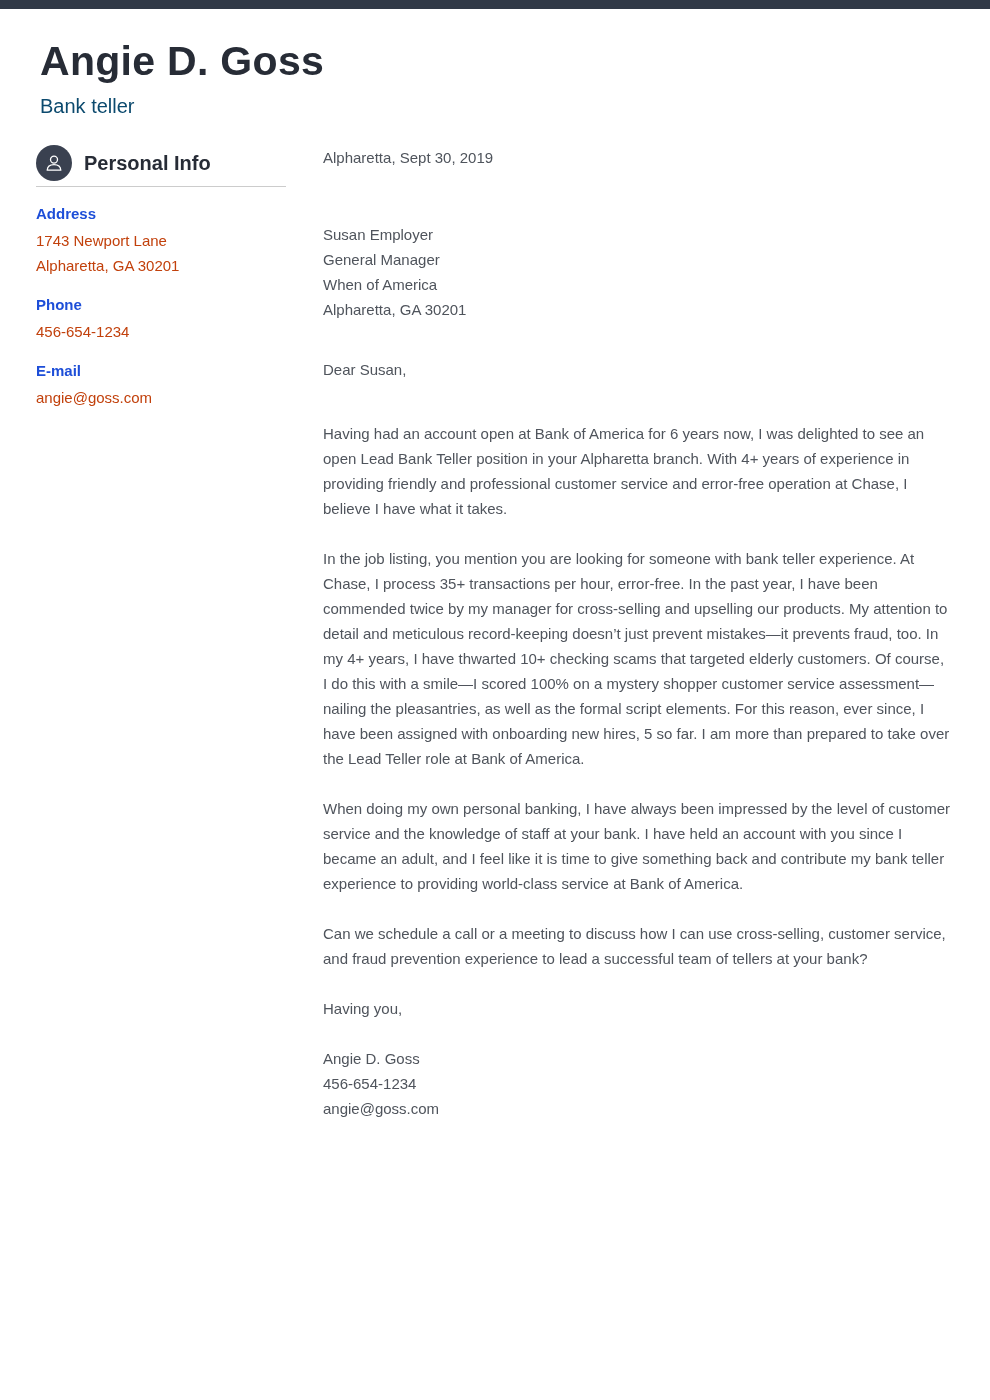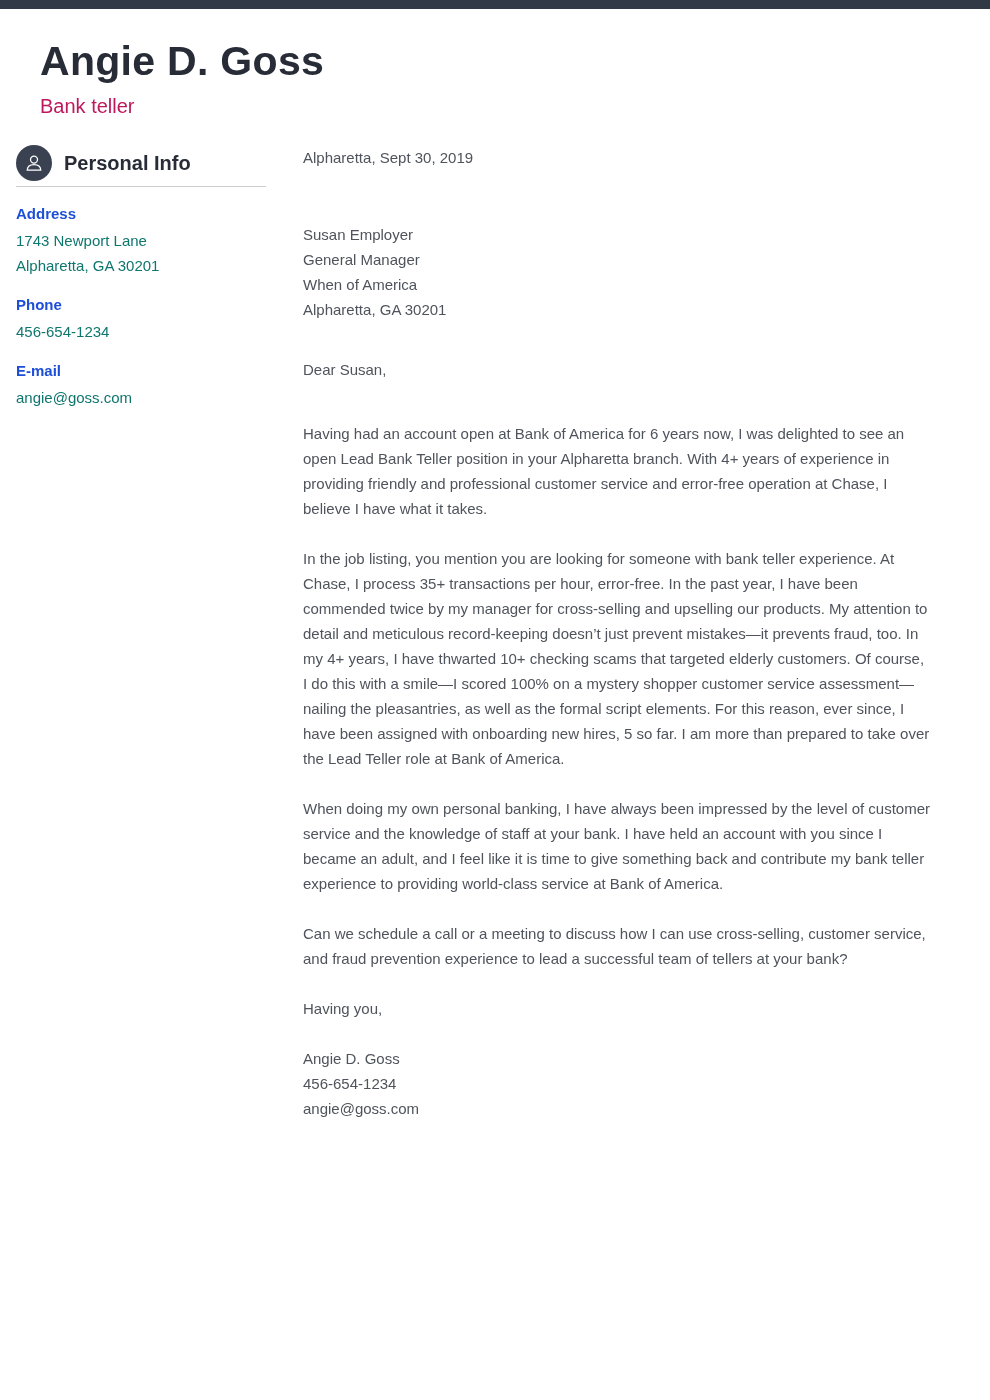--- a/index.html
+++ b/index.html
@@ -16,25 +16,25 @@
     background: #313947;
   }
   .header { padding: 30px 40px 0 40px; }
   .name {
     font-size: 41px; font-weight: bold;
     color: #272c36; letter-spacing: 0.3px;
     line-height: 1.1;
   }
   .job-title {
     margin-top: 11px;
-    font-size: 20px; color: #be185d;
+    font-size: 20px; color: #0c4a6e;
   }
   .content {
     display: flex;
-    padding: 0 16px;
+    padding: 0 36px;
     margin-top: 27px;
   }
   .sidebar { width: 250px; flex: 0 0 250px; }
   .sidebar-header {
     display: flex; align-items: center; gap: 12px;
     padding-bottom: 5px;
     border-bottom: 1px solid #cccccc;
   }
   .icon-circle {
     width: 36px; height: 36px; border-radius: 50%;
@@ -43,21 +43,21 @@
     flex: 0 0 36px;
   }
   .sidebar-title {
     font-size: 20px; font-weight: bold; color: #272c36;
   }
   .side-label {
     font-size: 15px; font-weight: bold; color: #1d4ed8;
     margin-top: 16px; margin-bottom: 3px;
     line-height: 22px;
   }
-  .side-value { font-size: 15px; color: #0f766e; line-height: 25px; }
+  .side-value { font-size: 15px; color: #c2410c; line-height: 25px; }
   .letter {
     margin-left: 37px;
     width: 628px;
     font-size: 15px; line-height: 25px; color: #4f545c;
   }
   .date-line { margin-bottom: 52px; }
   .recipient-block { margin-bottom: 35px; }
   .salutation { margin-bottom: 39px; }
   .para { margin-bottom: 25px; }
   .closing { margin-bottom: 25px; }

